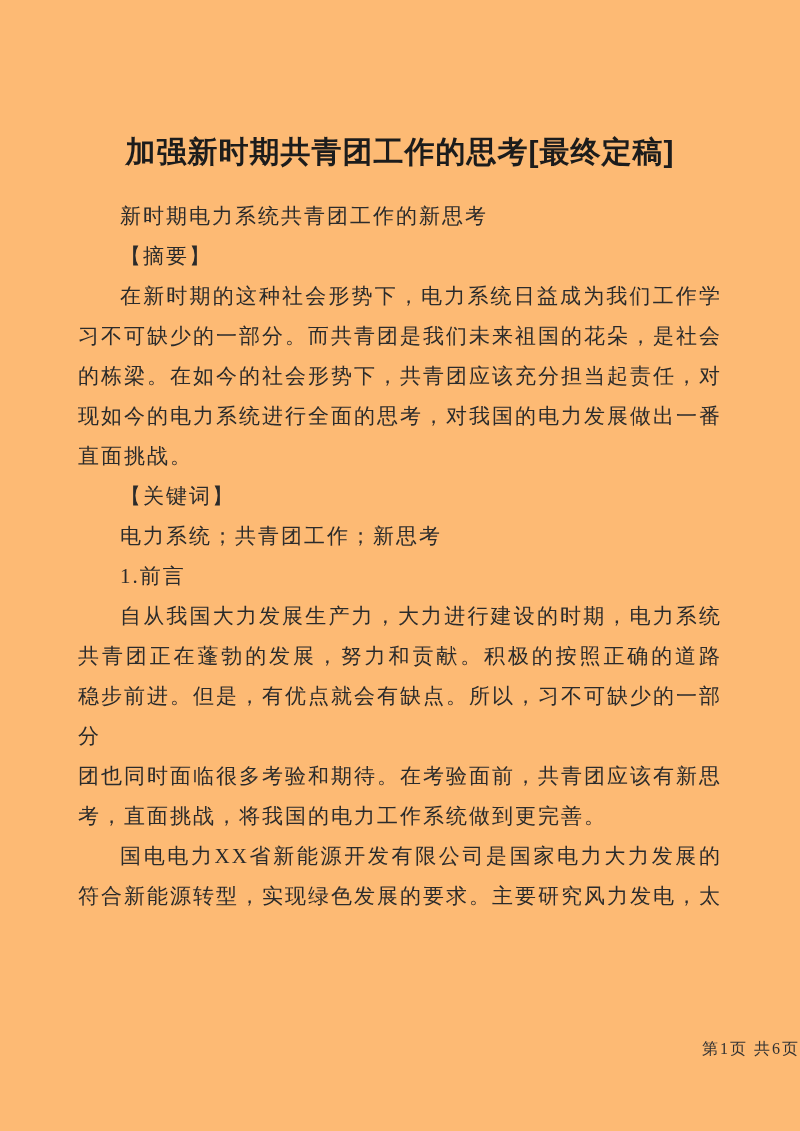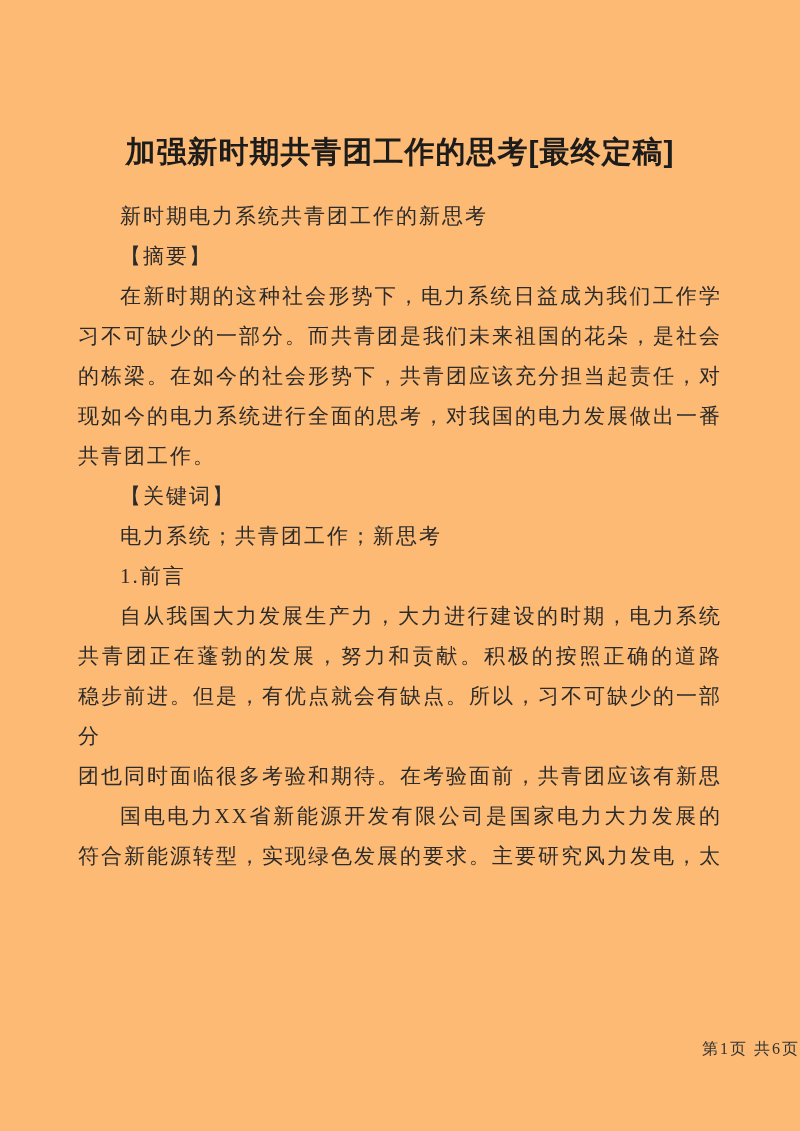--- a/index.html
+++ b/index.html
@@ -68,28 +68,29 @@
 <div class="page" style="color: rgb(43, 43, 43); background: #fdba74;">
   <h1 class="doc-title">加强新时期共青团工作的思考[最终定稿]</h1>
 
   <main class="doc-body" id="doc-body">
       <div class="line indent">新时期电力系统共青团工作的新思考</div>
       <div class="line indent">【摘要】</div>
       <div class="line indent fill">在新时期的这种社会形势下，电力系统日益成为我们工作学</div>
       <div class="line fill">习不可缺少的一部分。而共青团是我们未来祖国的花朵，是社会</div>
       <div class="line fill">的栋梁。在如今的社会形势下，共青团应该充分担当起责任，对</div>
       <div class="line fill">现如今的电力系统进行全面的思考，对我国的电力发展做出一番</div>
-      <div class="line">共青团工作。</div>
+      <div class="line">直面挑战。</div>
       <div class="line indent">【关键词】</div>
       <div class="line indent">电力系统；共青团工作；新思考</div>
       <div class="line indent">1.前言</div>
       <div class="line indent fill">自从我国大力发展生产力，大力进行建设的时期，电力系统</div>
       <div class="line fill">共青团正在蓬勃的发展，努力和贡献。积极的按照正确的道路</div>
       <div class="line fill">稳步前进。但是，有优点就会有缺点。所以，习不可缺少的一部分</div>
       <div class="line fill">团也同时面临很多考验和期待。在考验面前，共青团应该有新思</div>
+      <div class="line">考，直面挑战，将我国的电力工作系统做到更完善。</div>
       <div class="line indent fill">国电电力XX省新能源开发有限公司是国家电力大力发展的</div>
       <div class="line fill">符合新能源转型，实现绿色发展的要求。主要研究风力发电，太</div>
     </main>
 
   <footer class="doc-footer">
     <span>第1页 共6页</span>
   </footer>
 </div>
 
 </body></html>

